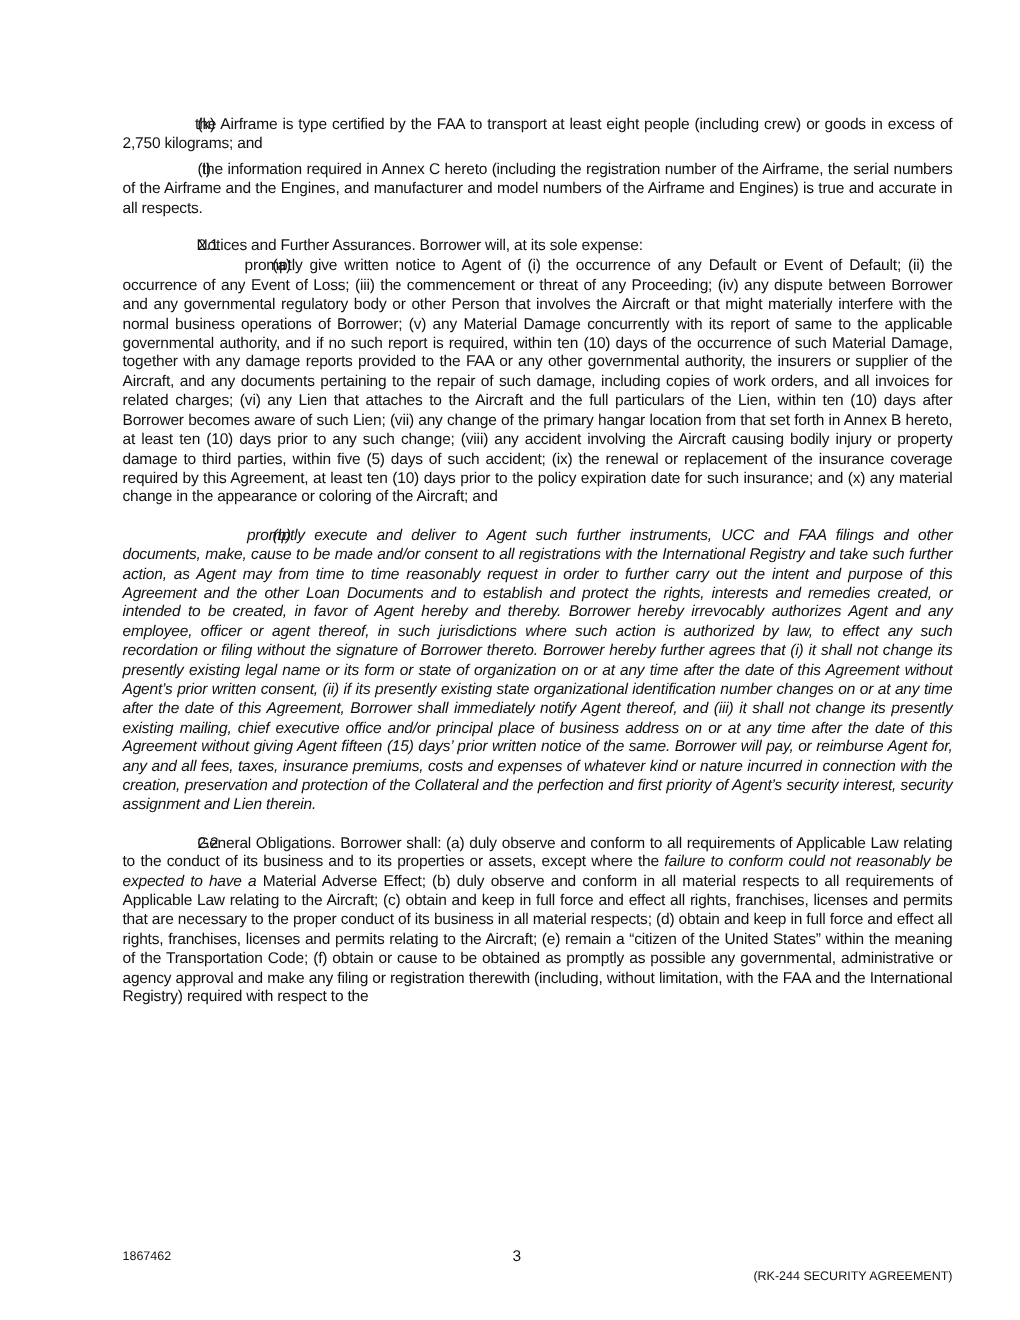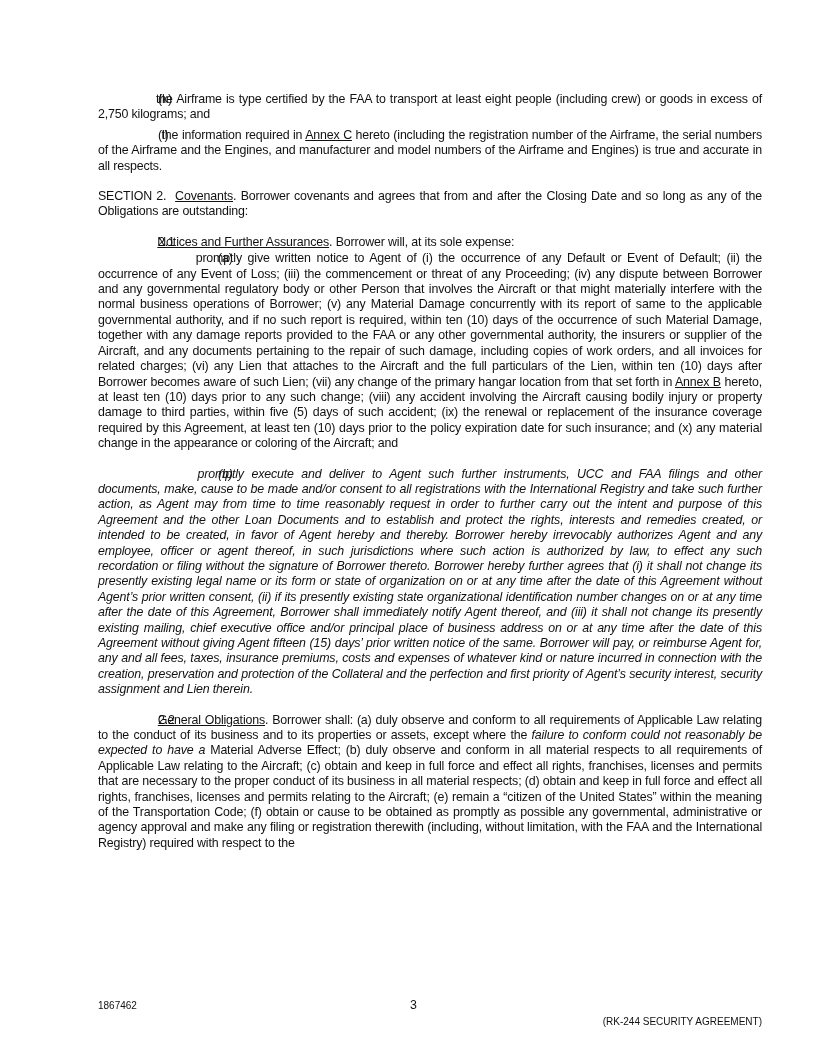--- a/index.html
+++ b/index.html
@@ -39,21 +39,21 @@
     .first-l { text-indent: 30px; }
     .first-21 { text-indent: 30px; }
     .first-ab { text-indent: 60px; }
     .first-22 { text-indent: 30px; }
     .lbl { display: inline-block; }
     .lbl-k { width: 24px; }
     .lbl-l { width: 30px; }
     .lbl-21 { width: 26px; }
     .lbl-ab { width: 32px; }
     .lbl-22 { width: 26px; }
-    .u { text-decoration: underline; }
+    .u { }
     .i { font-style: italic; }
     .footer {
       position: absolute;
       top: 1000px;
       left: 98px;
       width: 664px;
       font-size: 10px;
       height: 14px;
     }
     .footer .docno { position: absolute; left: 0; top: 0; }
@@ -62,21 +62,20 @@
   </style>
 </head>
 <body>
 
 <div class="page">
 
   <p class="para k first-k"><span class="lbl lbl-k">(k)</span> <span>the Airframe is type certified by the FAA to transport at least eight people (including crew) or goods in excess of 2,750 kilograms; and</span></p>
 
   <p class="para l first-l"><span class="lbl lbl-l">(l)</span> <span>the information required in </span><span class="u">Annex C</span><span> hereto (including the registration number of the Airframe, the serial numbers of the Airframe and the Engines, and manufacturer and model numbers of the Airframe and Engines) is true and accurate in all respects.</span></p>
 
-  <p class="para sec"><span>SECTION 2.</span>&nbsp; <span class="u">Covenants</span><span>.  Borrower covenants and agrees that from and after the Closing Date and so long as any of the Obligations are outstanding:</span></p>
 
   <p class="para s21 first-21"><span class="lbl lbl-21">2.1</span> <span class="u">Notices and Further Assurances</span><span>.  Borrower will, at its sole expense:</span></p>
 
   <p class="para a first-ab"><span class="lbl lbl-ab">(a)</span> <span>promptly give written notice to Agent of (i) the occurrence of any Default or Event of Default; (ii) the occurrence of any Event of Loss; (iii) the commencement or threat of any Proceeding; (iv) any dispute between Borrower and any governmental regulatory body or other Person that involves the Aircraft or that might materially interfere with the normal business operations of Borrower; (v) any Material Damage concurrently with its report of same to the applicable governmental authority, and if no such report is required, within ten (10) days of the occurrence of such Material Damage, together with any damage reports provided to the FAA or any other governmental authority, the insurers or supplier of the Aircraft, and any documents pertaining to the repair of such damage, including copies of work orders, and all invoices for related charges; (vi) any Lien that attaches to the Aircraft and the full particulars of the Lien, within ten (10) days after Borrower becomes aware of such Lien; (vii) any change of the primary hangar location from that set forth in </span><span class="u">Annex B</span><span> hereto, at least ten (10) days prior to any such change; (viii) any accident involving the Aircraft causing bodily injury or property damage to third parties, within five (5) days of such accident; (ix) the renewal or replacement of the insurance coverage required by this Agreement, at least ten (10) days prior to the policy expiration date for such insurance; and (x) any material change in the appearance or coloring of the Aircraft; and</span></p>
 
   <p class="para b first-ab"><span class="lbl lbl-ab">(b)</span> <span>promptly execute and deliver to Agent such further instruments, UCC and FAA filings and other documents, make, cause to be made and/or consent to all registrations with the International Registry and take such further action, as Agent may from time to time reasonably request in order to further carry out the intent and purpose of this Agreement and the other Loan Documents and to establish and protect the rights, interests and remedies created, or intended to be created, in favor of Agent hereby and thereby. Borrower hereby irrevocably authorizes Agent and any employee, officer or agent thereof, in such jurisdictions where such action is authorized by law, to effect any such recordation or filing without the signature of Borrower thereto.  Borrower hereby further agrees that (i) it shall not change its presently existing legal name or its form or state of organization on or at any time after the date of this Agreement without Agent’s prior written consent, (ii) if its presently existing state organizational identification number changes on or at any time after the date of this Agreement, Borrower shall immediately notify Agent thereof, and (iii) it shall not change its presently existing mailing, chief executive office and/or principal place of business address on or at any time after the date of this Agreement without giving Agent fifteen (15) days’ prior written notice of the same.  Borrower will pay, or reimburse Agent for, any and all fees, taxes, insurance premiums, costs and expenses of whatever kind or nature incurred in connection with the creation, preservation and protection of the Collateral and the perfection and first priority of Agent’s security interest, security assignment and Lien therein.</span></p>
 
   <p class="para s22 first-22"><span class="lbl lbl-22">2.2</span> <span class="u">General Obligations</span><span>.  Borrower shall: (a) duly observe and conform to all requirements of Applicable Law relating to the conduct of its business and to its properties or assets, except where the </span><span class="i">failure to conform could not reasonably be expected to have a</span><span> Material Adverse Effect; (b) duly observe and conform in all material respects to all requirements of Applicable Law relating to the Aircraft; (c) obtain and keep in full force and effect all rights, franchises, licenses and permits that are necessary to the proper conduct of its business in all material respects; (d) obtain and keep in full force and effect all rights, franchises, licenses and permits relating to the Aircraft; (e) remain a “citizen of the United States” within the meaning of the Transportation Code; (f) obtain or cause to be obtained as promptly as possible any governmental, administrative or agency approval and make any filing or registration therewith (including, without limitation, with the FAA and the International Registry) required with respect to the</span></p>
 
 </div>

